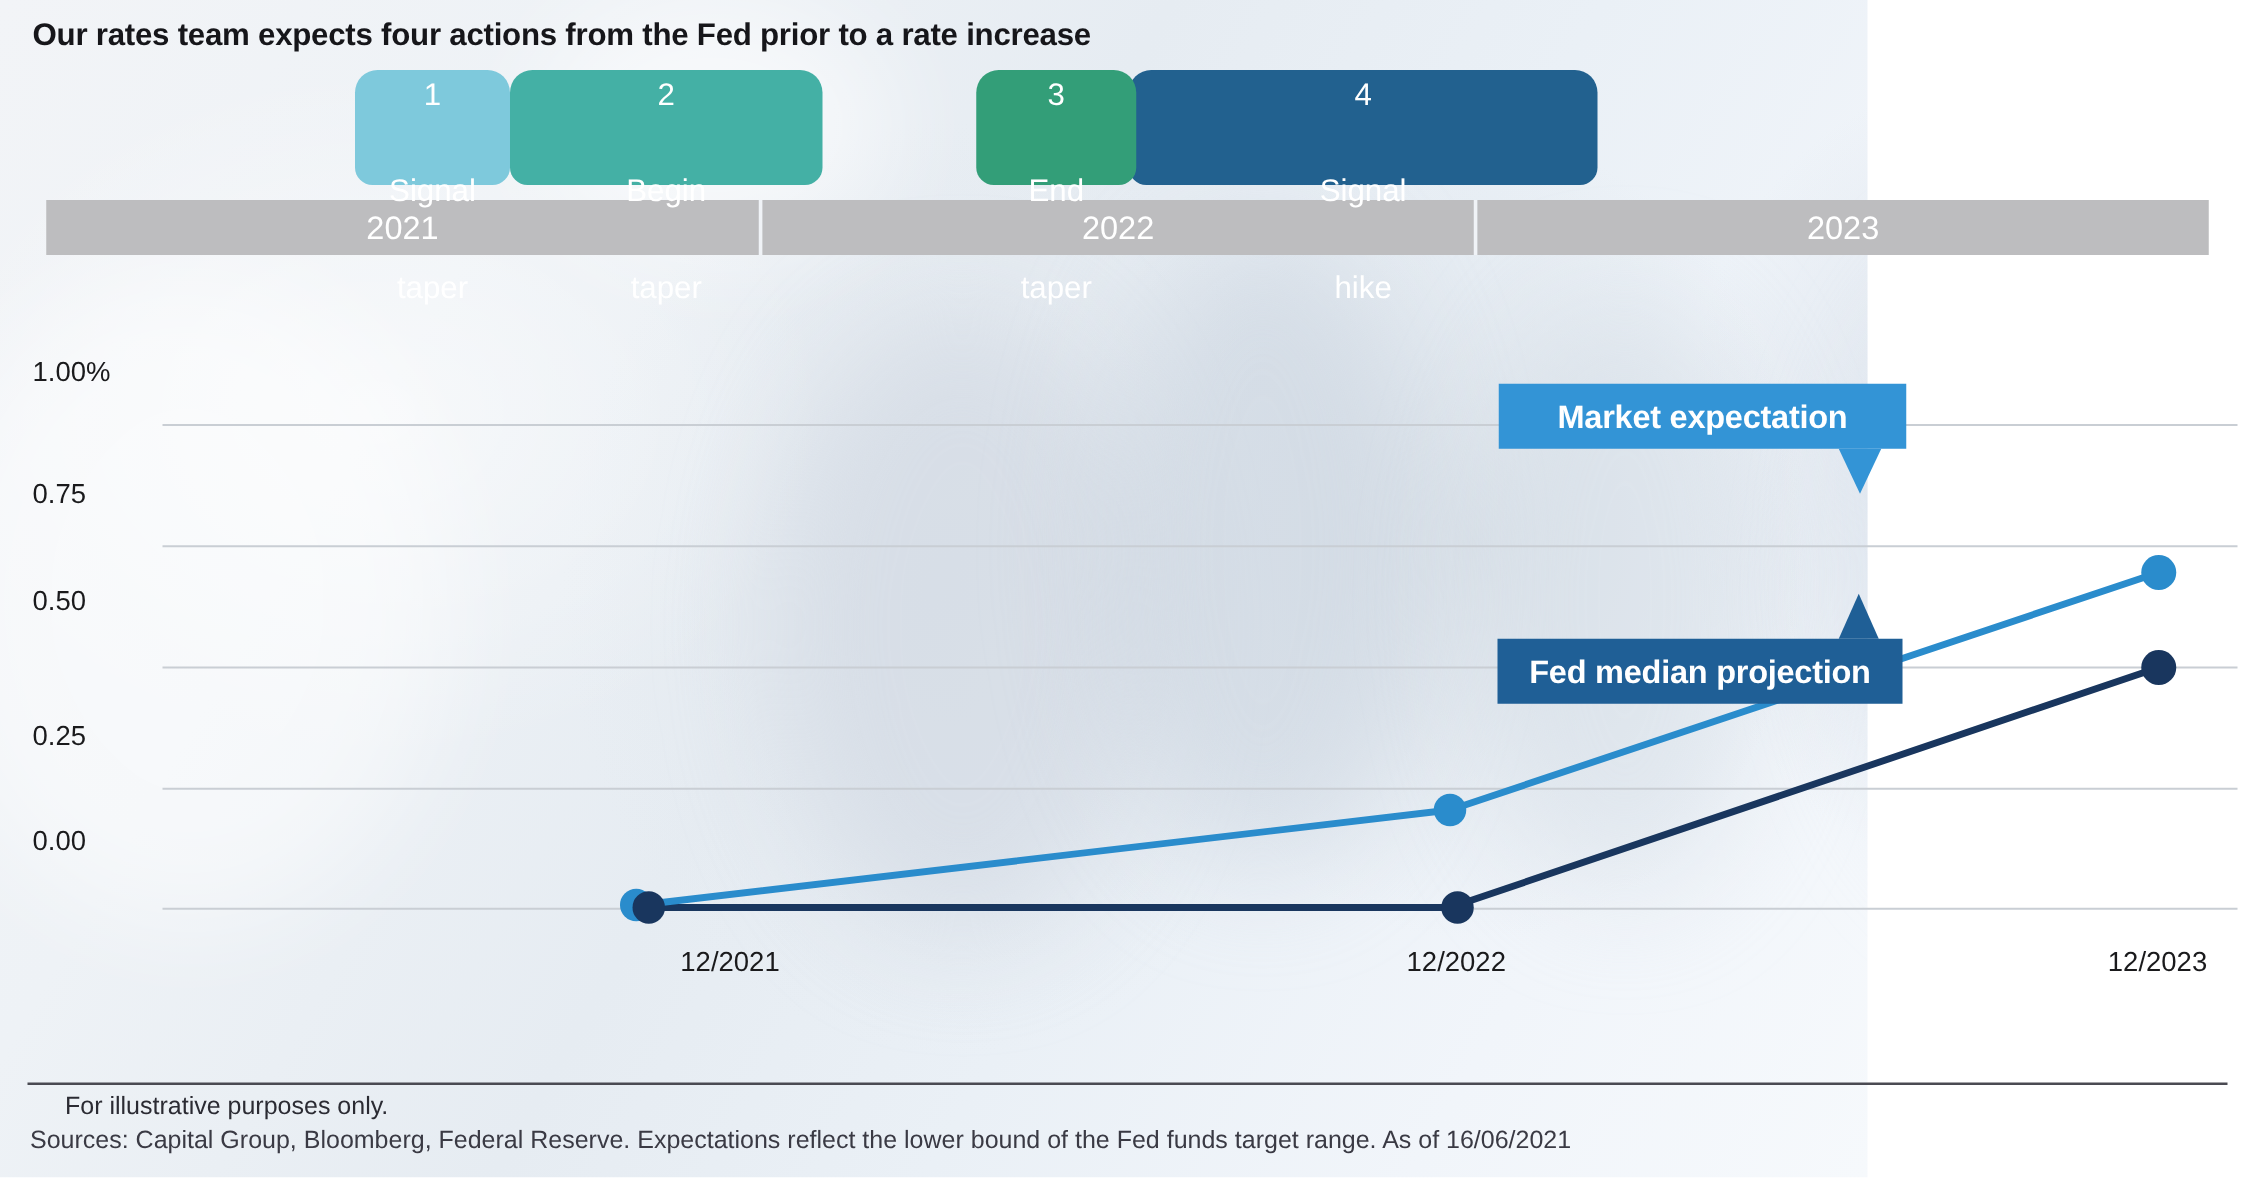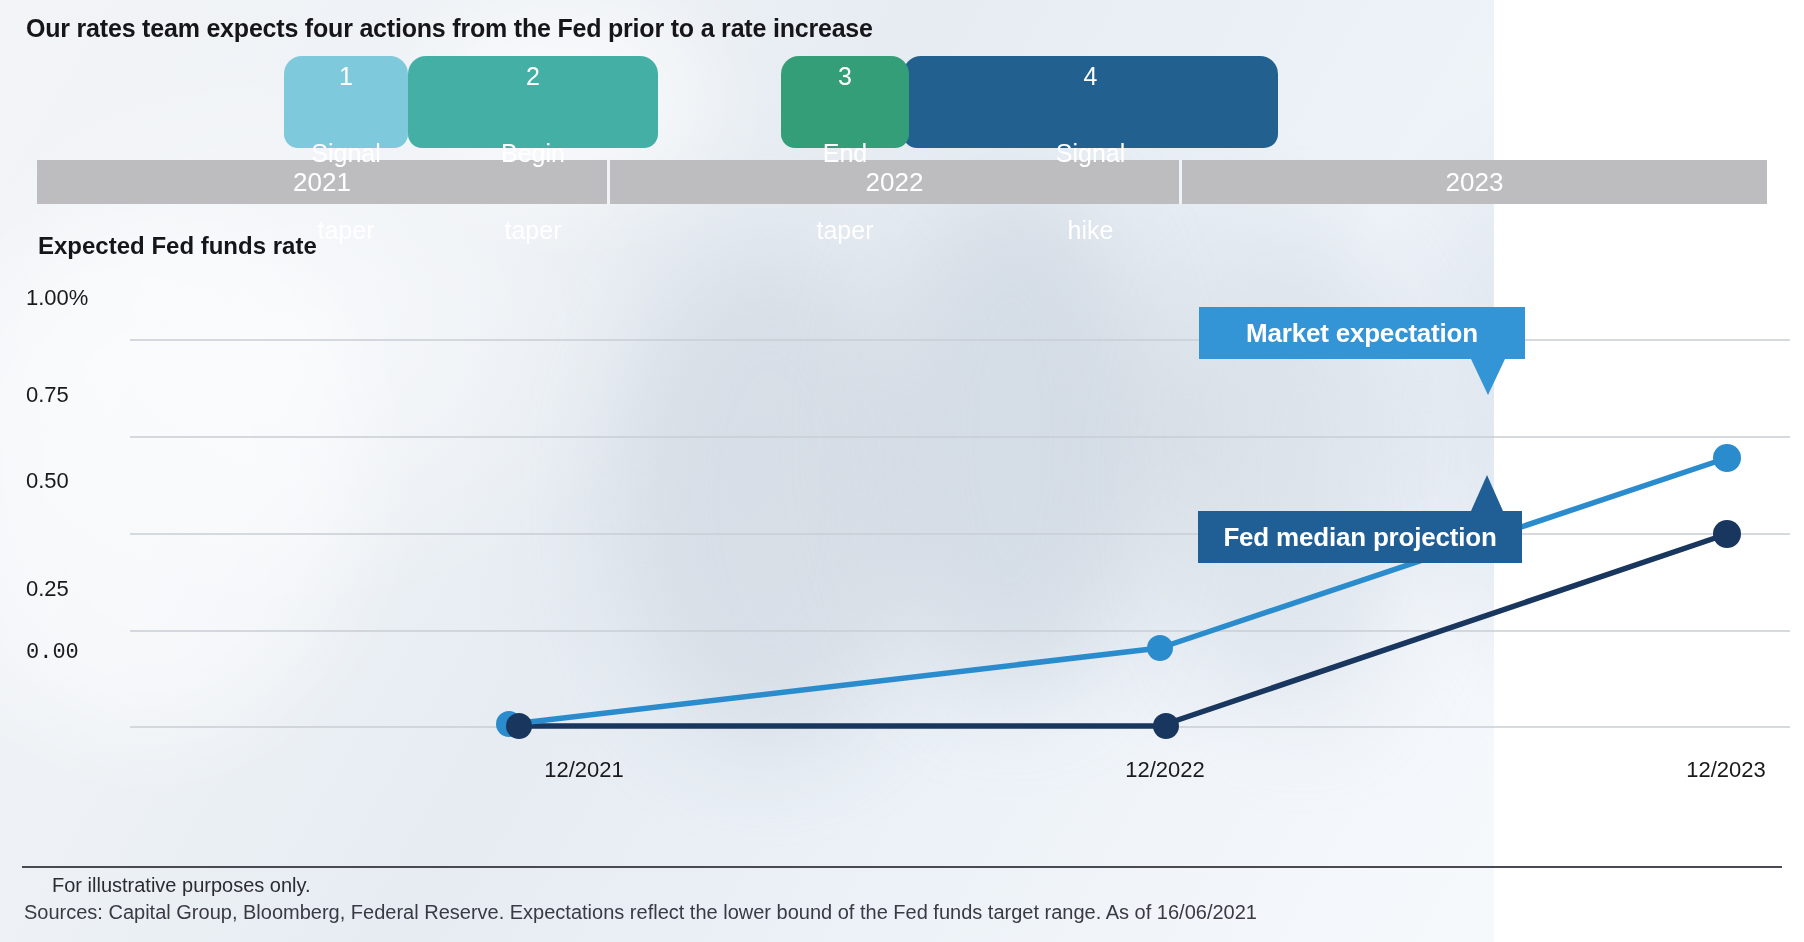--- a/index.html
+++ b/index.html
@@ -155,21 +155,20 @@
     <span class="lab">Signal</span>
     <span class="lab">hike</span>
   </div>
 
   <div id="yearbar">
     <div class="year" style="width:573px;">2021</div>
     <div class="year" style="width:572px;">2022</div>
     <div class="year" style="width:585px;">2023</div>
   </div>
 
-  <div id="chartlabel">Expected Fed funds rate</div>
 
   <svg id="plot" viewBox="0 0 1804 942">
 
     <line x1="130" y1="340" x2="1790" y2="340" stroke="#c9ced4" stroke-width="1.6"></line>
     <line x1="130" y1="437" x2="1790" y2="437" stroke="#c9ced4" stroke-width="1.6"></line>
     <line x1="130" y1="534" x2="1790" y2="534" stroke="#c9ced4" stroke-width="1.6"></line>
     <line x1="130" y1="631" x2="1790" y2="631" stroke="#c9ced4" stroke-width="1.6"></line>
     <line x1="130" y1="727" x2="1790" y2="727" stroke="#c9ced4" stroke-width="1.6"></line>
 
     <polyline points="512,726 1160,726 1727,534" fill="none" stroke="#19365e" stroke-width="5.5" stroke-linejoin="round" stroke-linecap="round"></polyline>
@@ -182,21 +181,21 @@
 
     <circle cx="519" cy="726" r="13" fill="#19365e"></circle>
     <circle cx="1166" cy="726" r="13" fill="#19365e"></circle>
     <circle cx="1727" cy="534" r="14" fill="#19365e"></circle>
   </svg>
 
   <div class="ytick" style="left:26px; top:285px;">1.00%</div>
   <div class="ytick" style="left:26px; top:382px;">0.75</div>
   <div class="ytick" style="left:26px; top:468px;">0.50</div>
   <div class="ytick" style="left:26px; top:576px;">0.25</div>
-  <div class="ytick" style="left:26px; top:640px;font-family:Liberation Mono, monospace;">0.00</div>
+  <div class="ytick" style="left:26px; top:660px;">0.00</div>
 
   <div class="xtick" style="left:584px; top:757px;">12/2021</div>
   <div class="xtick" style="left:1165px; top:757px;">12/2022</div>
   <div class="xtick" style="left:1726px; top:757px;">12/2023</div>
 
   <div class="callout" id="callout-market">
     <span>Market expectation</span>
     <span class="tail"></span>
   </div>
   <div class="callout" id="callout-fed">

